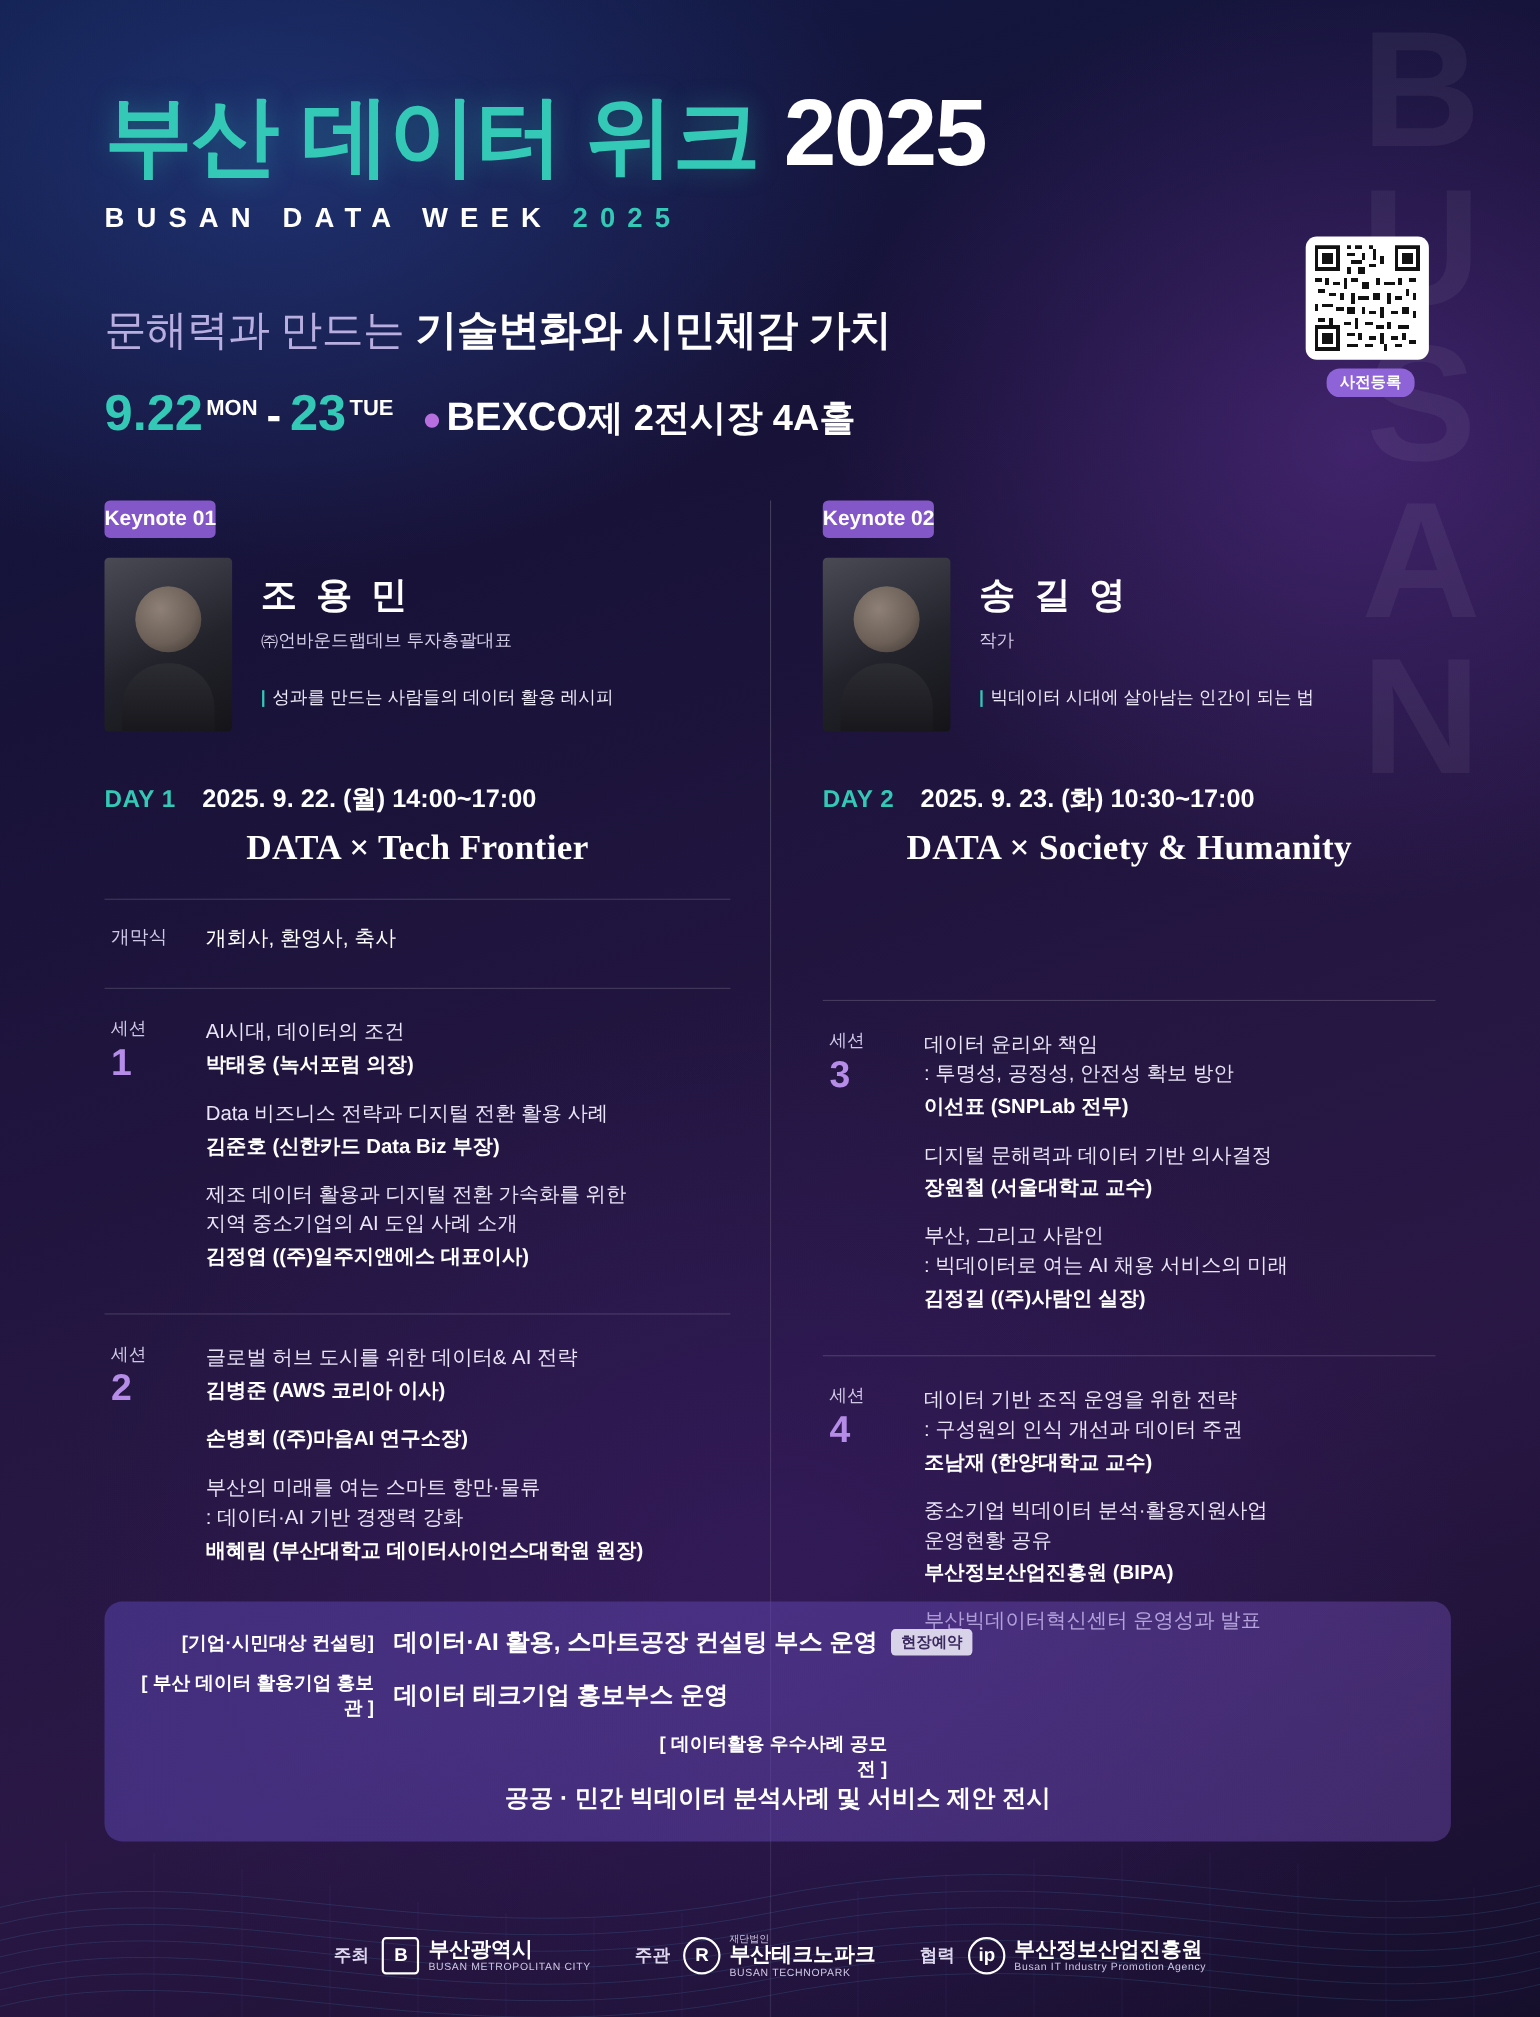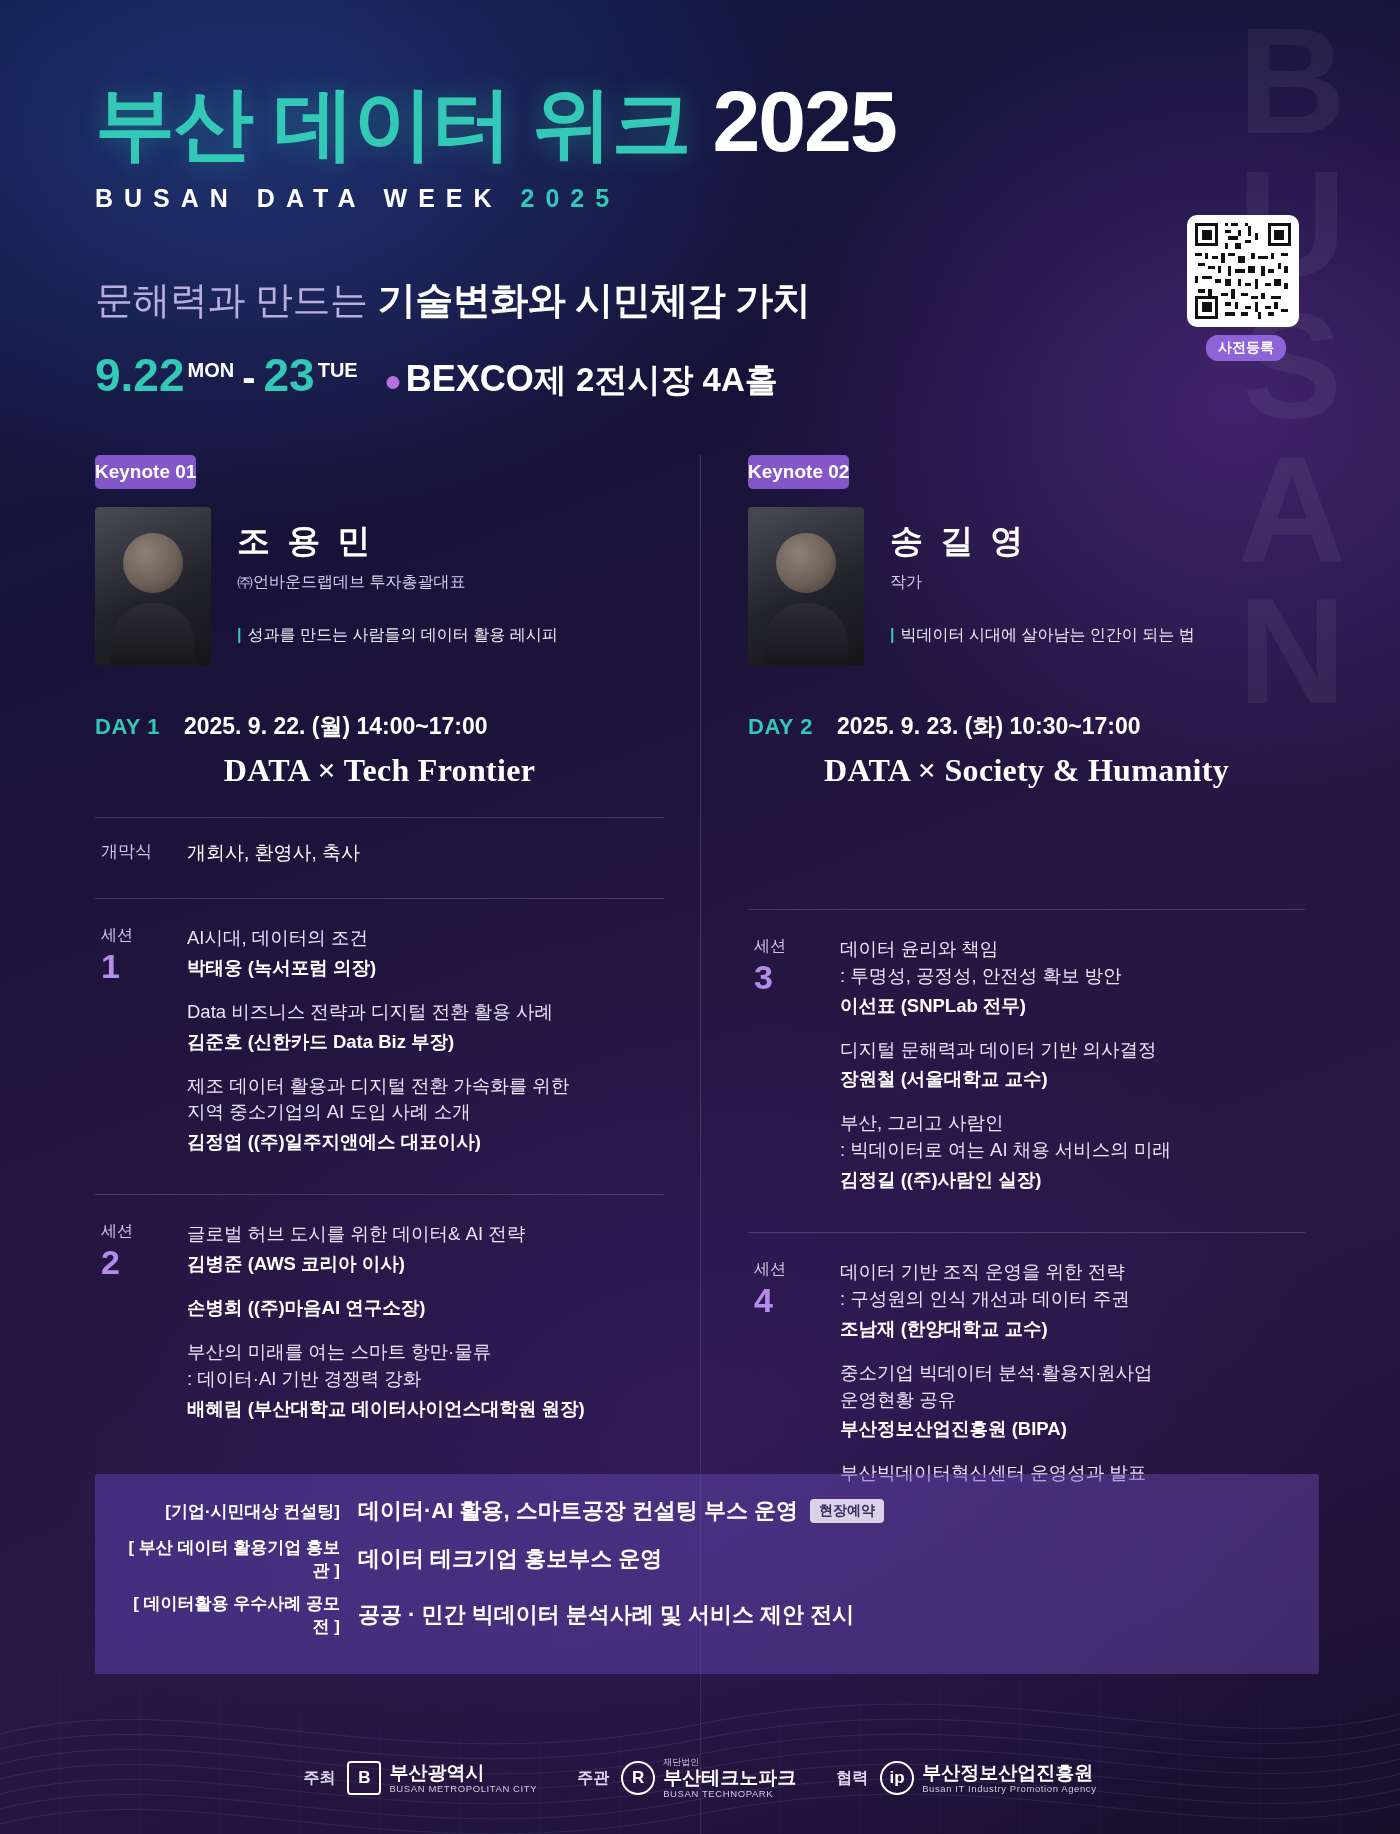--- a/index.html
+++ b/index.html
@@ -265,26 +265,26 @@
     margin-top: 3px;
   }
 
   
   .banner {
     position: absolute;
     left: 95px;
     right: 81px;
     bottom: 160px;
     background: linear-gradient(100deg, rgba(86,66,170,0.55), rgba(120,80,190,0.40));
-    border-radius: 2px;
+    border-radius: 16px;
     padding: 22px 28px 24px 28px;
     z-index: 6;
   }
   .b-row { display: flex; align-items: center; margin-bottom: 10px; }
-  .b-row:last-child { margin-bottom: 12px; }
+  .b-row:last-child { margin-bottom: 0; flex-direction: column; }
   .b-tag {
     width: 235px;
     flex: none;
     font-size: 17px;
     color: #ffffff;
     font-weight: 600;
     text-align: right;
     padding-right: 18px;
   }
   .b-text { font-size: 22px; font-weight: 700; color: #ffffff; }

